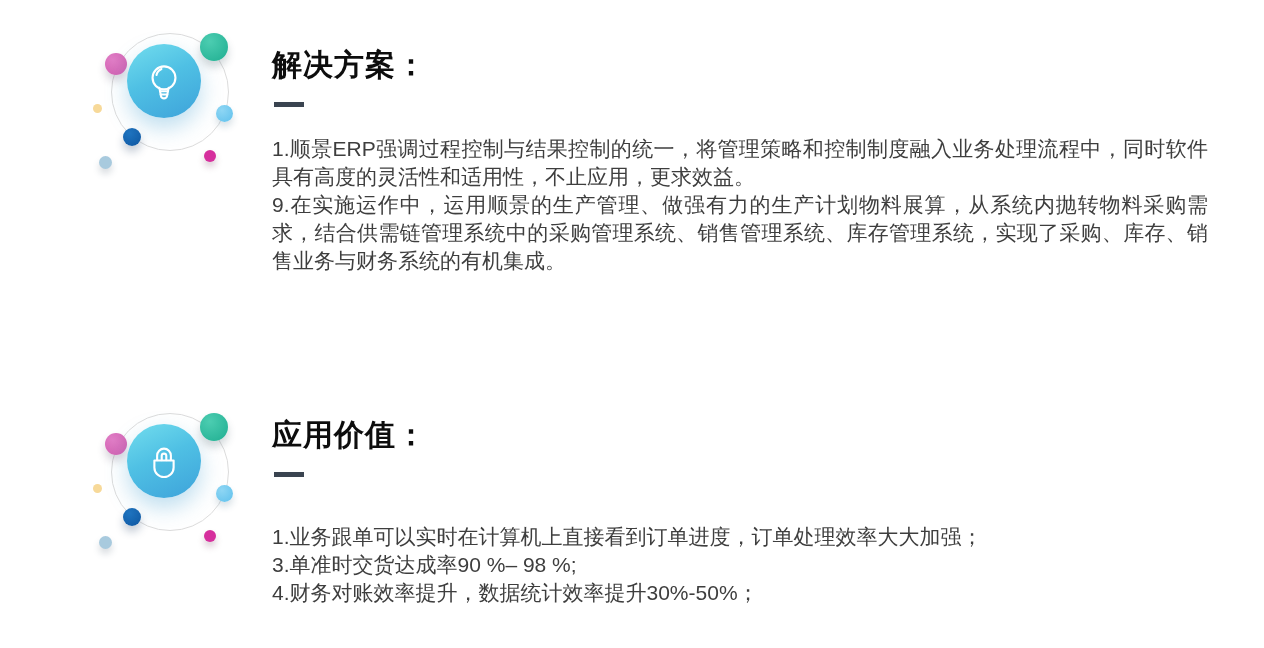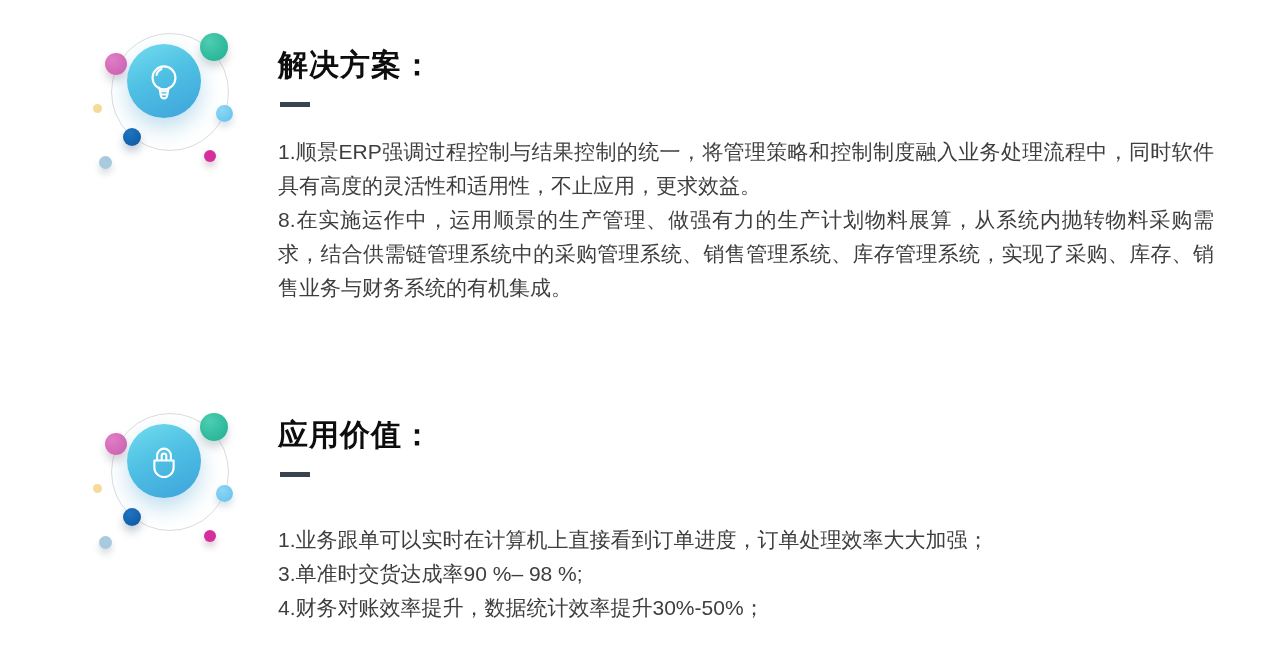--- a/index.html
+++ b/index.html
@@ -38,36 +38,36 @@
                    box-shadow: 0 6px 8px rgba(20,50,90,0.25); }
   .dot-lightblue { left: 132px;  top: 91px;    width: 17px; height: 17px;
                    background: radial-gradient(circle at 35% 30%, #8ed6f4, #5fc0ec);
                    box-shadow: 0 5px 7px rgba(40,90,120,0.18); }
   .dot-magenta   { left: 120px;  top: 136px;   width: 12px; height: 12px;
                    background: #d62f9d; box-shadow: 0 5px 7px rgba(90,20,60,0.22); }
   .dot-paleblue  { left: 15px;   top: 142px;   width: 13px; height: 13px;
                    background: #a8cade; box-shadow: 0 5px 7px rgba(60,80,100,0.20); }
 
   
-  .section { position: absolute; left: 278px; width: 936px; }
+  .section { position: absolute; left: 272px; width: 936px; }
   .section.s1 { top: 47px; }
   .section.s2 { top: 417px; }
 
   .section h2 {
     font-size: 30px; line-height: 36px; font-weight: 700;
     color: #0d0d0d; letter-spacing: 1px;
   }
   .dash {
     margin-top: 19px; margin-left: 2px;
     width: 30px; height: 5px; background: #3a4450;
   }
   .body-text { margin-top: 28px; }
   .s2 .body-text { margin-top: 46px; }
   .body-text p {
-    font-size: 21px; line-height: 34px; color: #3e3e3e;
+    font-size: 21px; line-height: 28px; color: #3e3e3e;
     font-weight: 400; text-align: justify;
   }
 </style>
 </head>
 <body>
 
 <div class="cluster c1">
   <span class="ring"></span>
   <span class="dot dot-pink"></span>
   <span class="dot dot-yellow"></span>
@@ -87,21 +87,21 @@
   </div>
   <span class="dot dot-teal"></span>
   <span class="dot dot-lightblue"></span>
 </div>
 
 <div class="section s1">
   <h2>解决方案：</h2>
   <div class="dash"></div>
   <div class="body-text">
     <p>1.顺景ERP强调过程控制与结果控制的统一，将管理策略和控制制度融入业务处理流程中，同时软件具有高度的灵活性和适用性，不止应用，更求效益。</p>
-    <p>8.在实施运作中，运用顺景的生产管理、做强有力的生产计划物料展算，从系统内抛转物料采购需求，结合供需链管理系统中的采购管理系统、销售管理系统、库存管理系统，实现了采购、库存、销售业务与财务系统的有机集成。</p>
+    <p>9.在实施运作中，运用顺景的生产管理、做强有力的生产计划物料展算，从系统内抛转物料采购需求，结合供需链管理系统中的采购管理系统、销售管理系统、库存管理系统，实现了采购、库存、销售业务与财务系统的有机集成。</p>
   </div>
 </div>
 
 <div class="cluster c2">
   <span class="ring"></span>
   <span class="dot dot-pink"></span>
   <span class="dot dot-yellow"></span>
   <span class="dot dot-darkblue"></span>
   <span class="dot dot-paleblue"></span>
   <span class="dot dot-magenta"></span>

